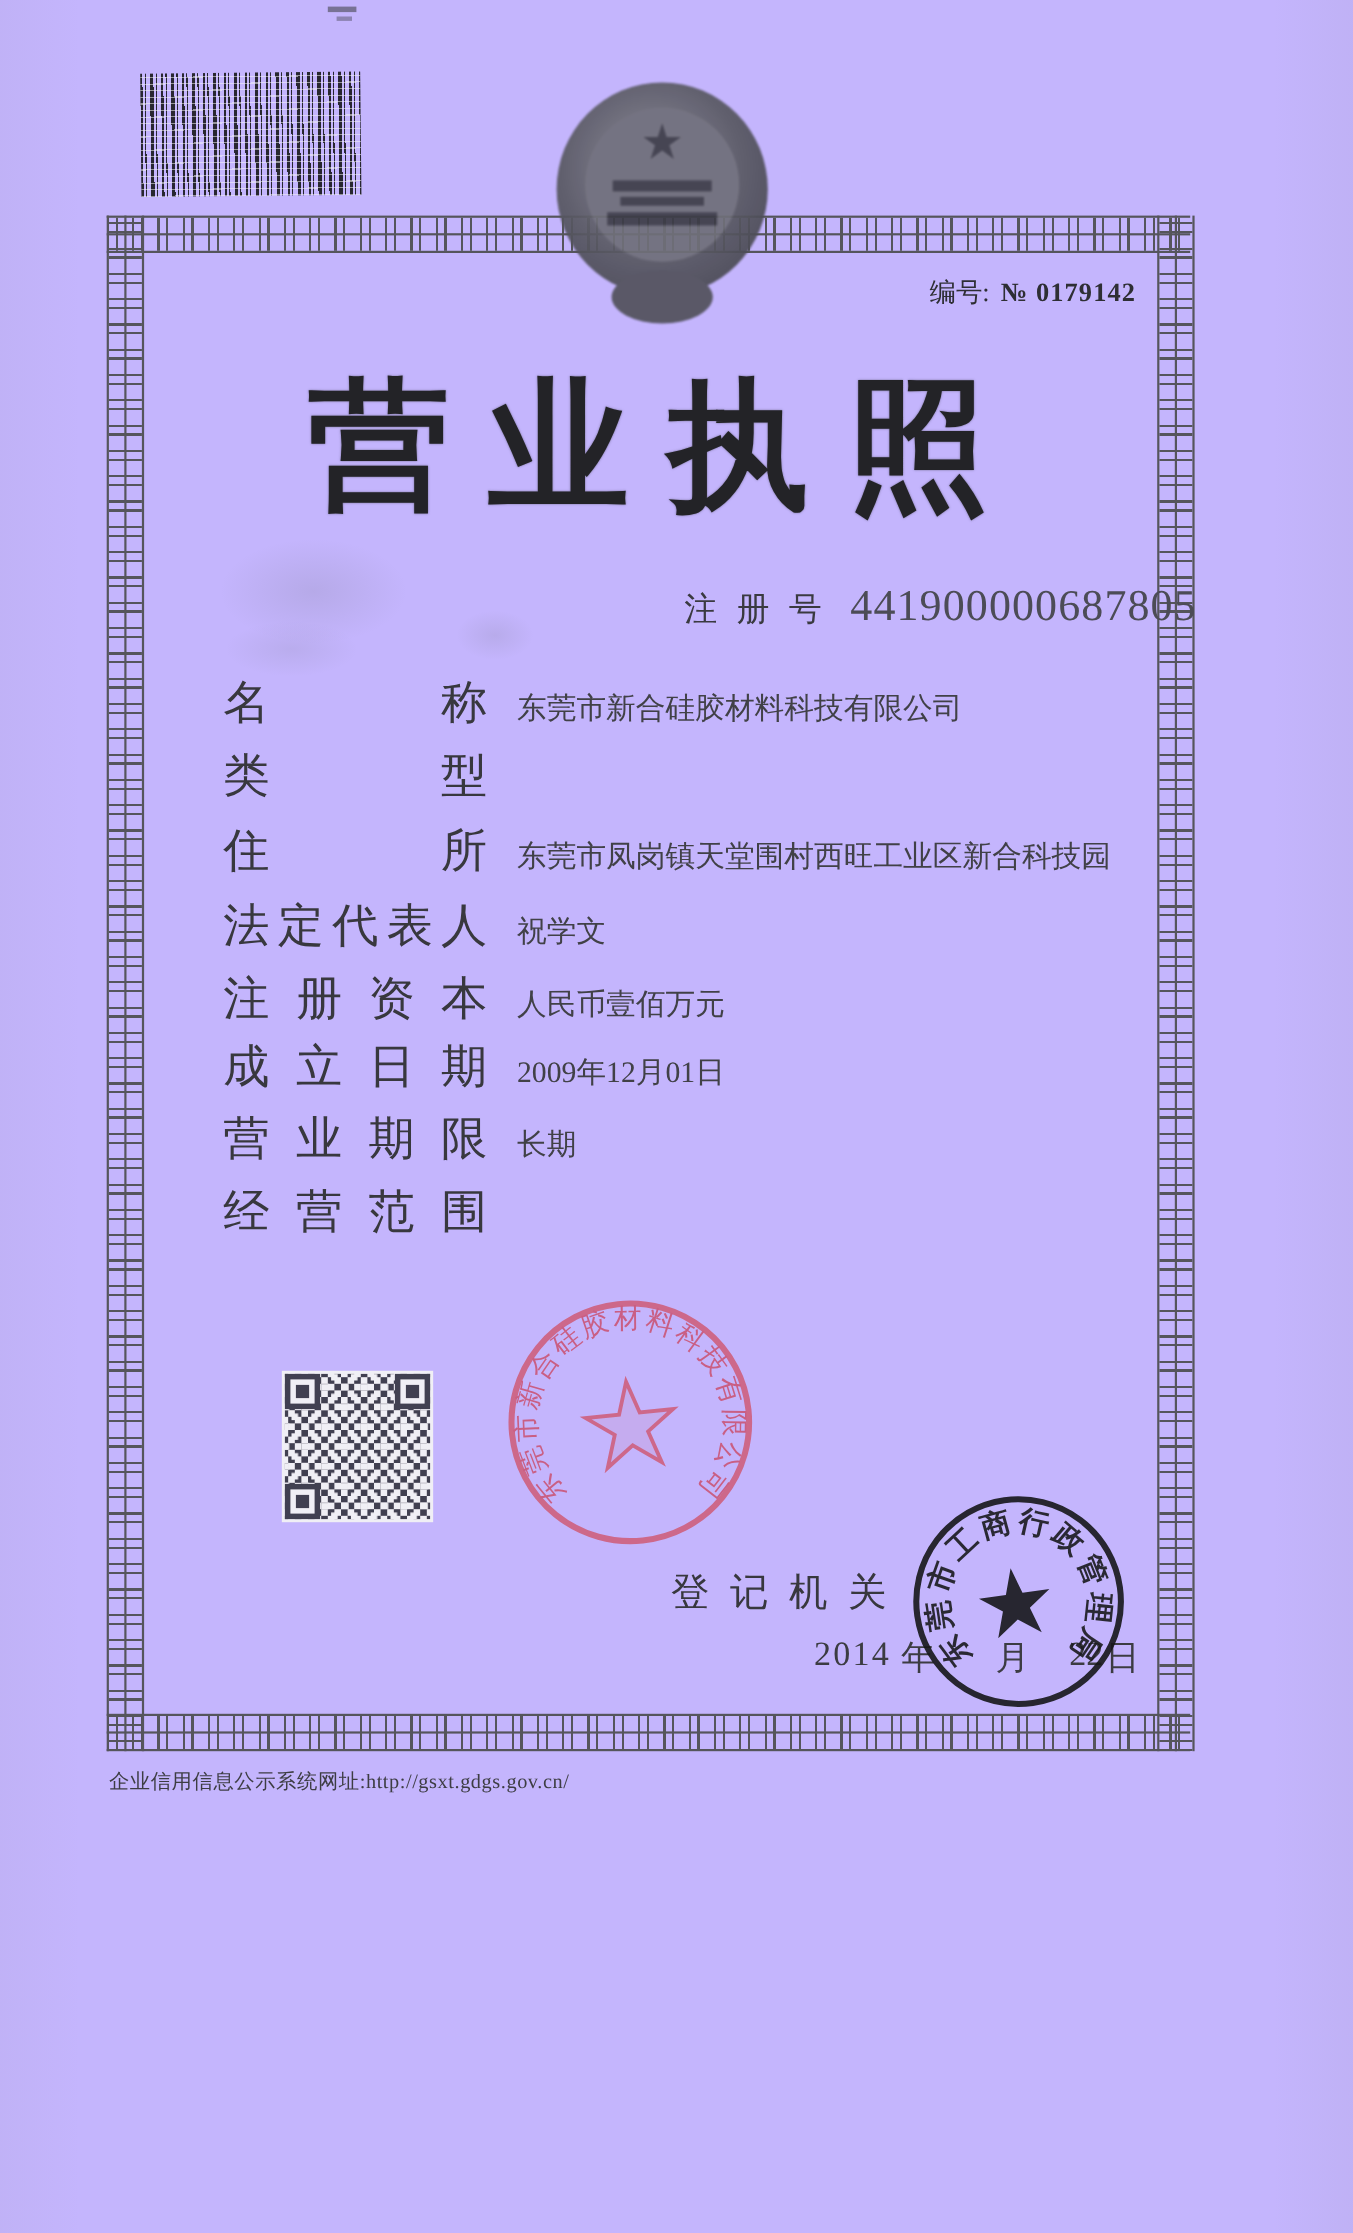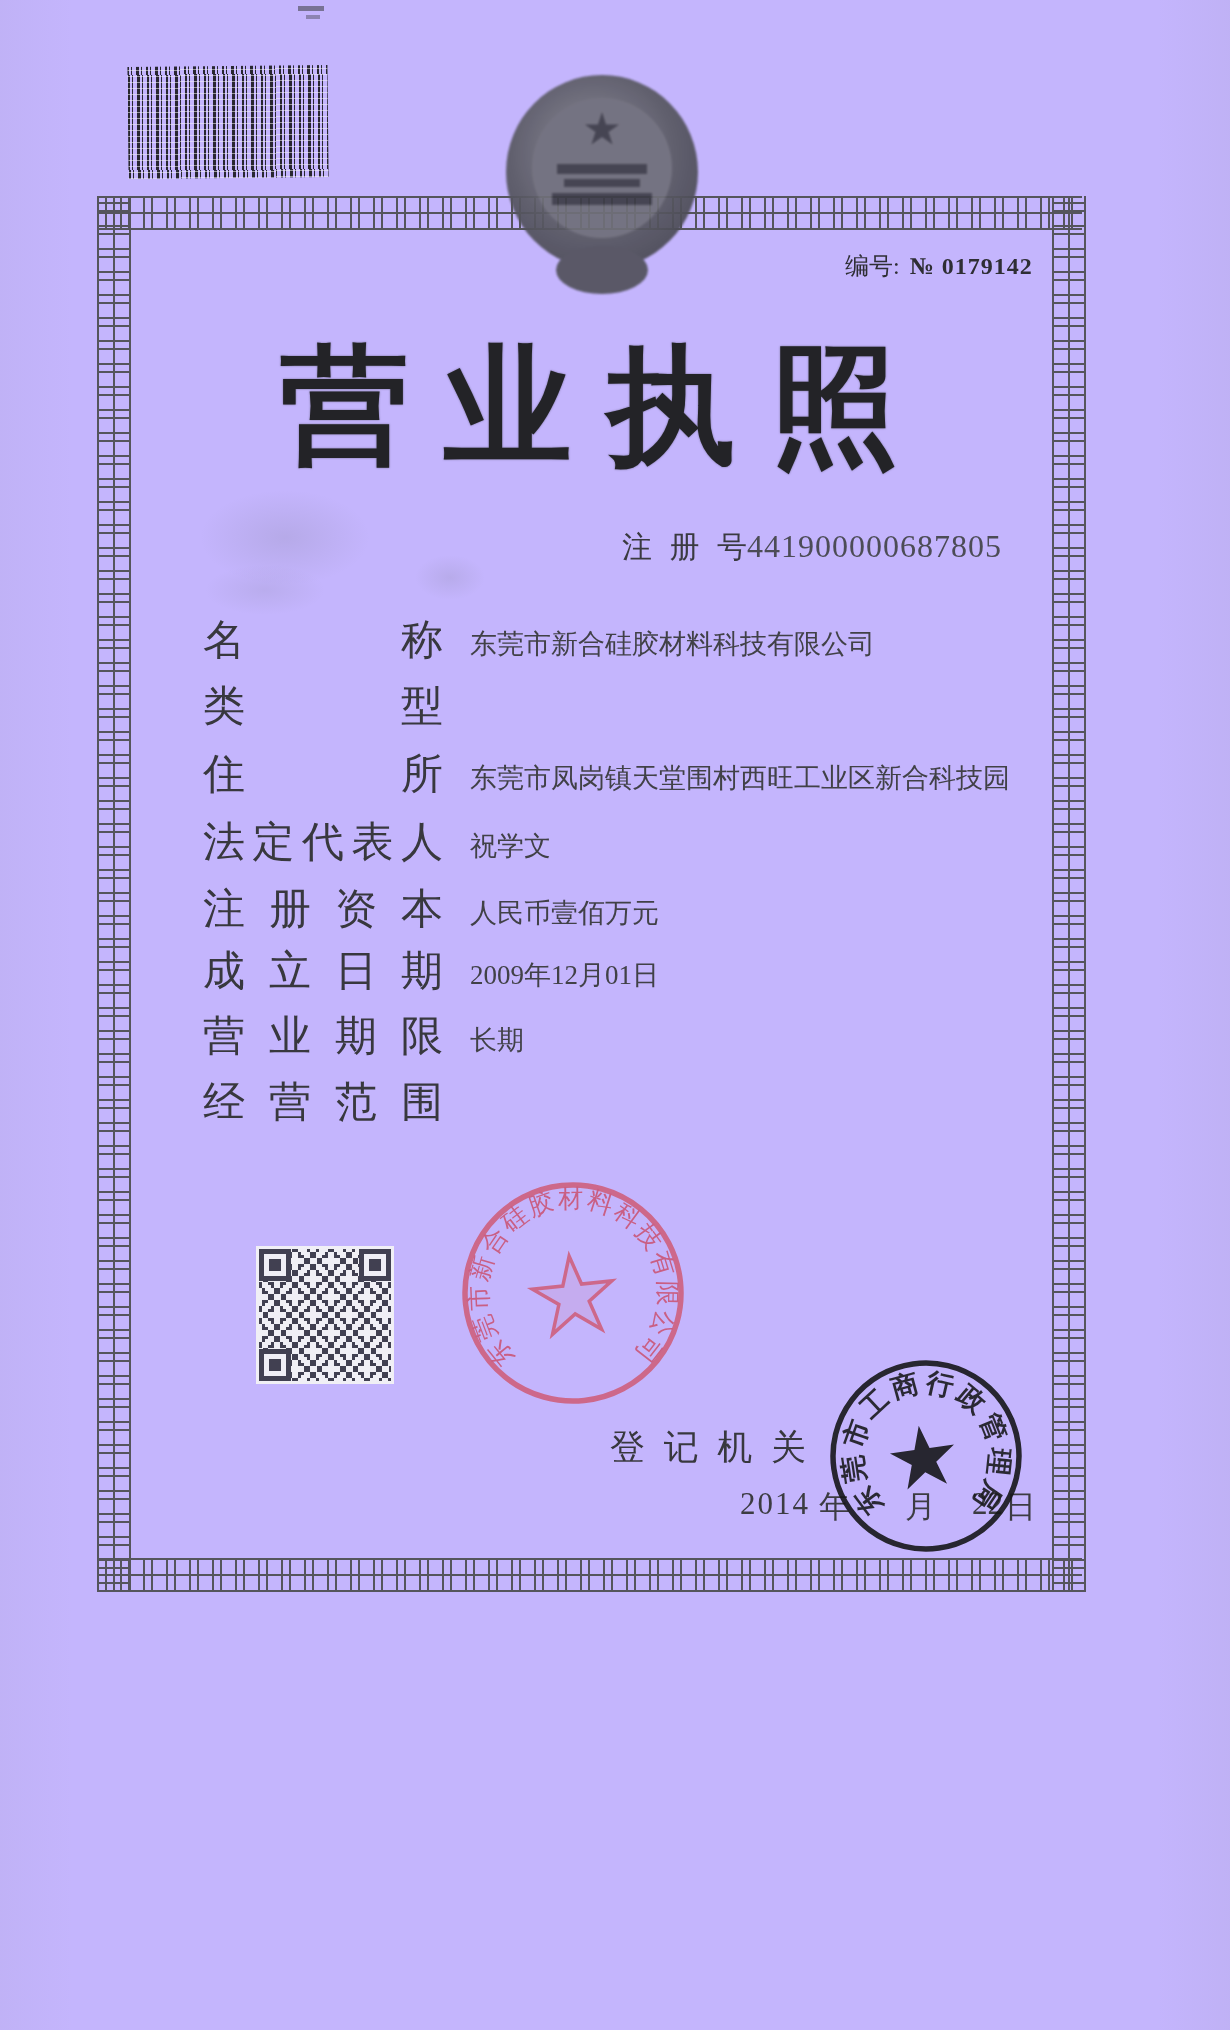--- a/index.html
+++ b/index.html
@@ -42,21 +42,21 @@
   .serial{position:absolute;left:845px;top:250px;z-index:2;font-size:24px;color:#2e2e34;white-space:nowrap;}
   .serial .no{font-weight:bold;margin-left:10px;letter-spacing:1px;}
 
   .title{position:absolute;left:97px;top:336px;width:985px;z-index:2;}
   .title .spread{width:618px;margin:0 auto;font-family:"Liberation Sans","DejaVu Sans",sans-serif;
         font-weight:900;font-size:128px;line-height:1.1;color:#232327;
         text-shadow:0 0 2px rgba(60,60,70,.65);}
 
   .regline{position:absolute;left:622px;top:527px;z-index:2;display:flex;align-items:baseline;}
   .regline .spread{width:125px;font-size:30px;color:#3a3a40;}
-  .regline .no{font-size:32px;color:#4c4c56;letter-spacing:1px;}
+  .regline .no{margin-left:26px;font-size:40px;color:#4c4c56;letter-spacing:1px;}
 
   .row{position:absolute;left:203px;z-index:2;display:flex;align-items:flex-start;}
   .row .label{width:240px;font-size:42px;line-height:1.15;color:#38383e;flex:none;}
   .row .value{margin-left:27px;margin-top:10px;font-size:27px;color:#414147;white-space:nowrap;}
   .row .value.scope{white-space:normal;width:600px;font-size:21px;line-height:29px;margin-top:6px;text-align:justify;}
   .spread{display:flex;justify-content:space-between;}
 
   .registrar{position:absolute;left:610px;top:1424px;z-index:2;}
   .registrar .spread{width:196px;font-size:35px;color:#38383e;}
 
@@ -257,14 +257,15 @@
     <defs>
       <path id="blkArc" d="M 54.7 145.3 A 64 64 0 1 1 145.3 145.3" fill="none"></path>
     </defs>
     <circle cx="100" cy="100" r="93" fill="none" stroke="#17171a" stroke-width="5.5"></circle>
     <polygon transform="translate(97,103)" fill="#17171a" points="0,-34 7.63,-10.51 32.33,-10.51 12.35,4.01 19.98,27.51 0,12.99 -19.98,27.51 -12.35,4.01 -32.33,-10.51 -7.63,-10.51"></polygon>
     <text font-size="27" font-weight="bold" letter-spacing="4" fill="#1a1a1e" font-family="Liberation Serif, DejaVu Serif, serif">
       <textPath href="#blkArc" startOffset="1%">东莞市工商行政管理局</textPath>
     </text>
   </svg>
 
+  <div class="footer-left">企业信用信息公示系统网址:http://gsxt.gdgs.gov.cn/</div>
 
 </div>
 
 </body></html>

